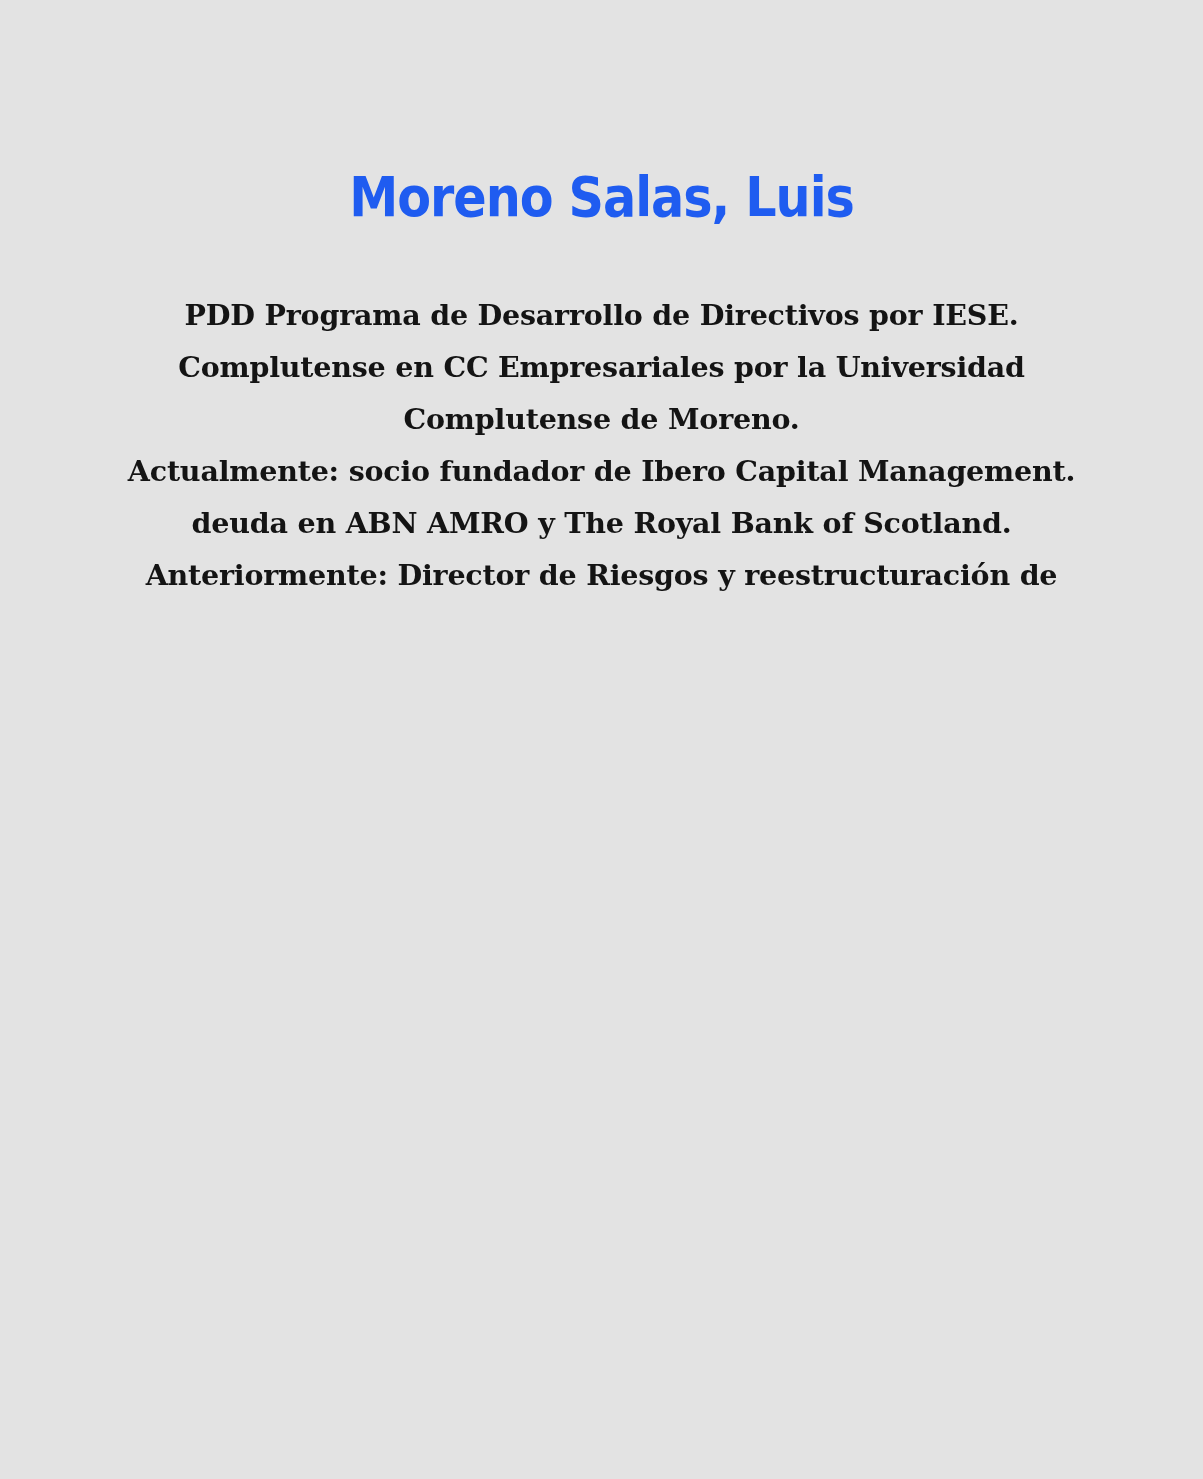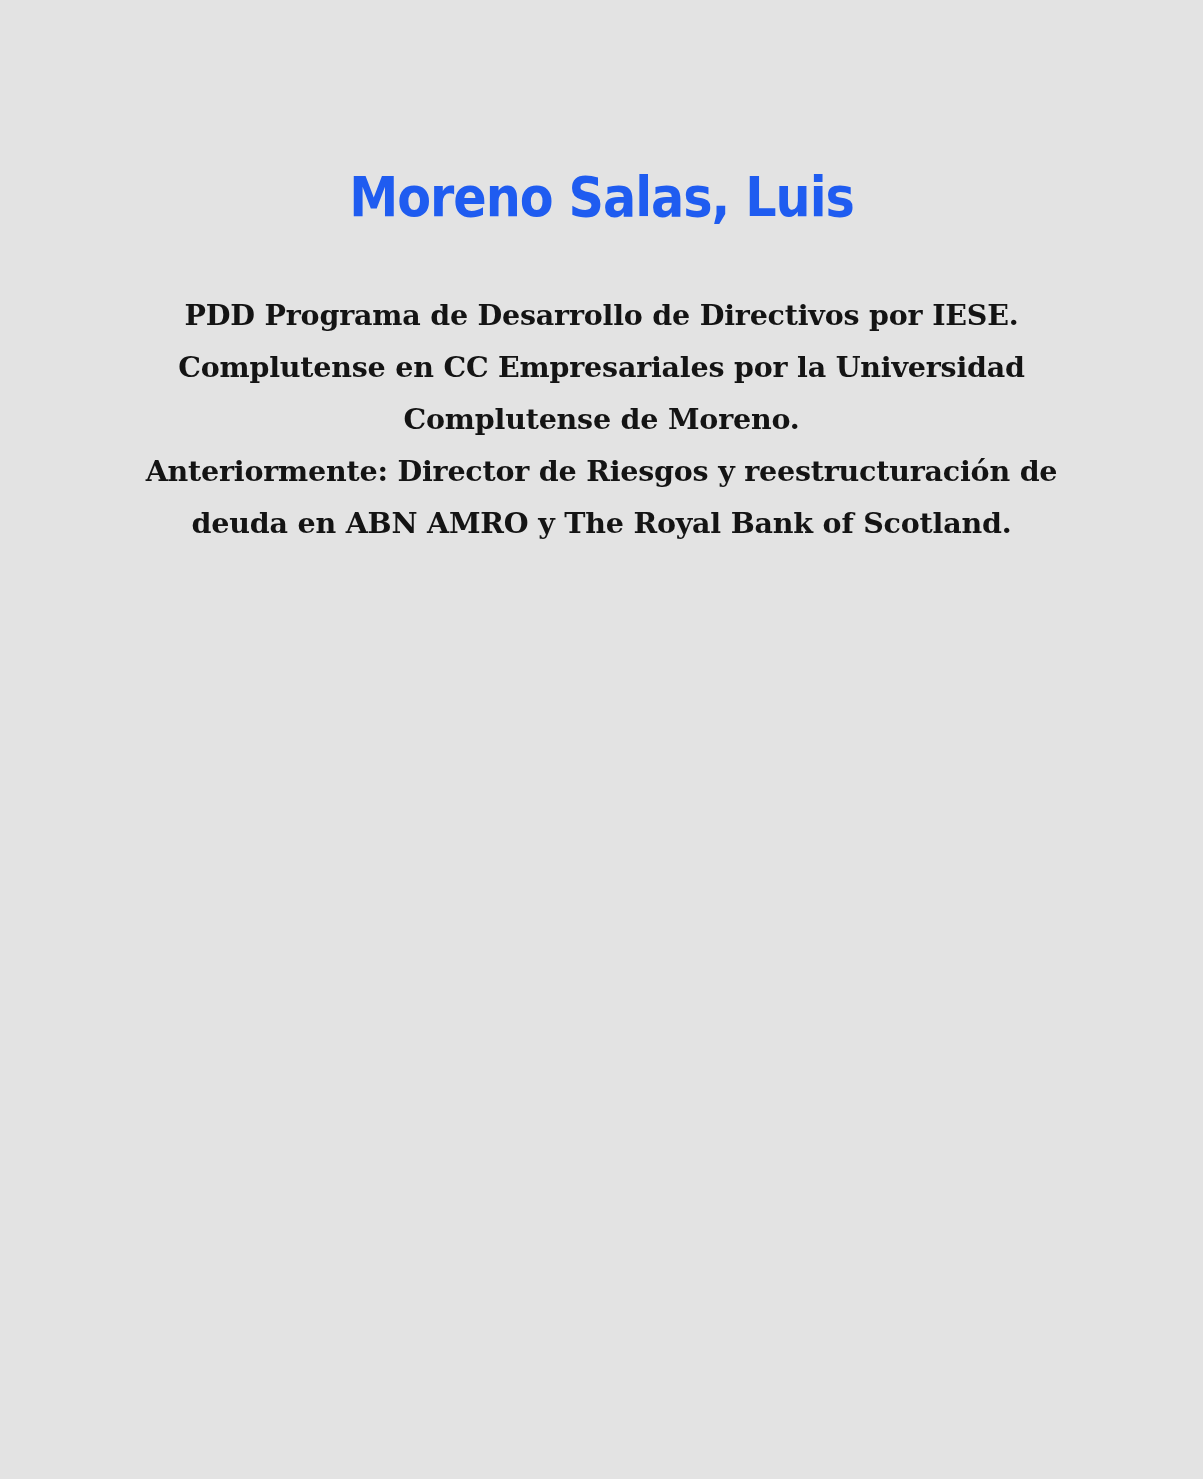--- a/index.html
+++ b/index.html
@@ -66,18 +66,19 @@
   <div class="bio-card">
 
     <h1 class="person-name" style="color: rgb(31, 92, 240);">Moreno Salas, Luis</h1>
 
     <div class="bio-spacer"></div>
 
     <p class="bio-body" style="color: rgb(20, 20, 20);">
       <span class="bio-line">PDD Programa de Desarrollo de Directivos por IESE.</span>
       <span class="bio-line">Complutense en CC Empresariales por la Universidad</span>
       <span class="bio-line">Complutense de Moreno.</span>
+      <span class="bio-line">Actualmente: socio fundador de Ibero Capital Management.</span>
+      <span class="bio-line">deuda en ABN AMRO y The Royal Bank of Scotland.</span>
       <span class="bio-line">Anteriormente: Director de Riesgos y reestructuración de</span>
-      <span class="bio-line">deuda en ABN AMRO y The Royal Bank of Scotland.</span>
     </p>
 
   </div>
 </div>
 
 </body></html>

